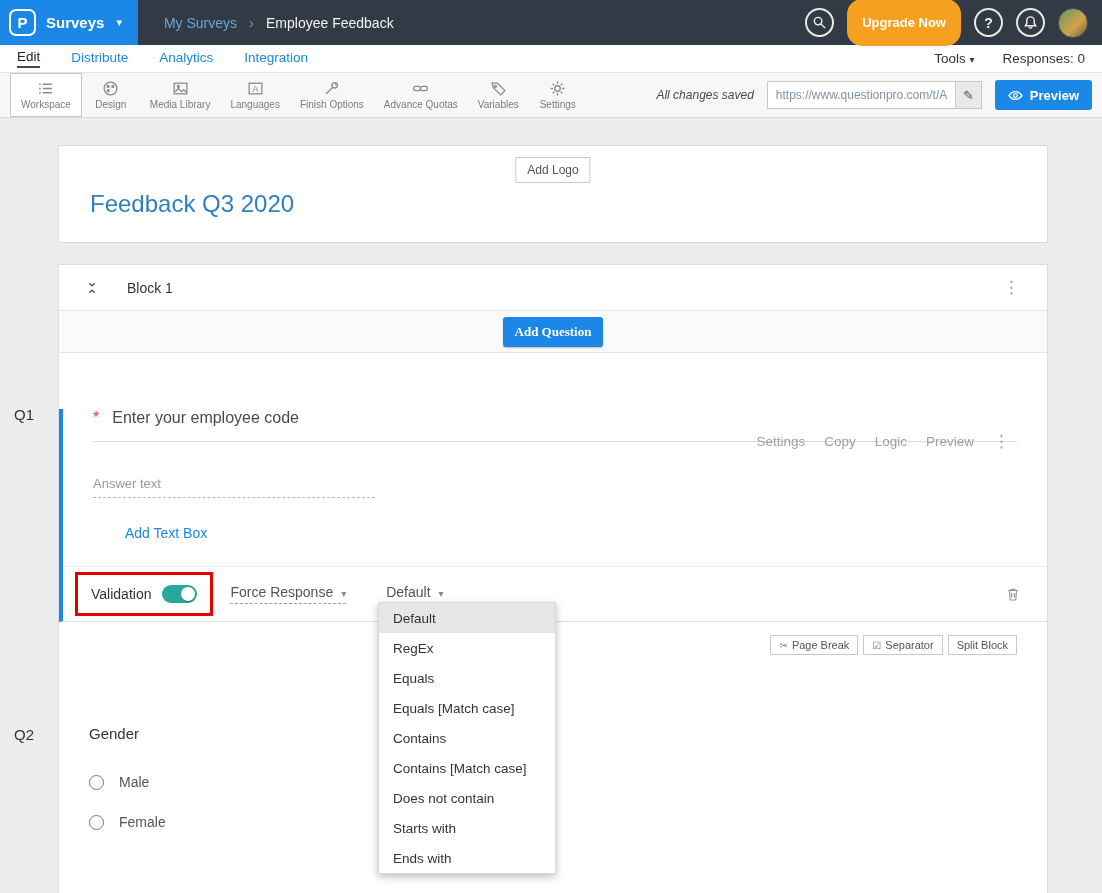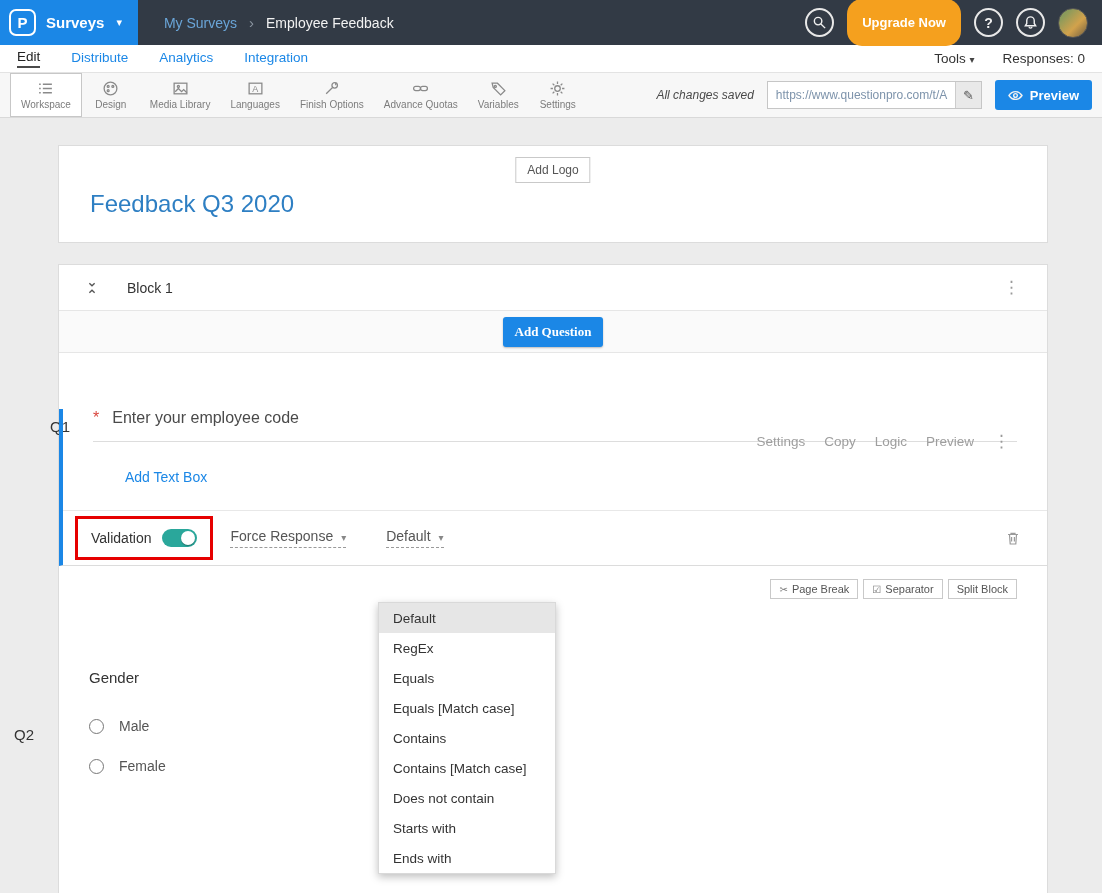--- a/index.html
+++ b/index.html
@@ -217,21 +217,21 @@
             <path d="M1 7s2.7-4.2 7-4.2S15 7 15 7s-2.7 4.2-7 4.2S1 7 1 7z"></path>
             <circle cx="8" cy="7" r="2"></circle>
           </svg>
         <span>Preview</span>
       </button>
     </div>
   </div>
 
   <div class="main">
 
-    <span class="q-margin-label" style="top:300px;margin-left:36px;">Q1</span>
+    <span class="q-margin-label" style="top:288px;">Q1</span>
     <span class="q-margin-label" style="top:608px;">Q2</span>
 
     <div class="card survey-card">
       <button class="add-logo-btn">Add Logo</button>
       <div class="survey-title">Feedback Q3 2020</div>
     </div>
 
     <div class="card block-card">
 
       <div class="block-header">
@@ -251,20 +251,21 @@
           <span>Settings</span>
           <span>Copy</span>
           <span>Logic</span>
           <span>Preview</span>
           <span class="dots">⋮</span>
         </div>
         <div class="q1-question">
           <span class="req-star">*</span>
           <span>Enter your employee code</span>
         </div>
+        <div class="q1-answer">Answer text</div>
         <span class="q1-addtextbox">Add Text Box</span>
         <div class="q1-sep"></div>
         <div class="validation-row">
           <div class="annotation-box">
             <span class="validation-label">Validation</span>
             <div class="toggle"></div>
           </div>
           <div class="dd dd-force">
             <span>Force Response</span>
             <span class="caret">▾</span>

